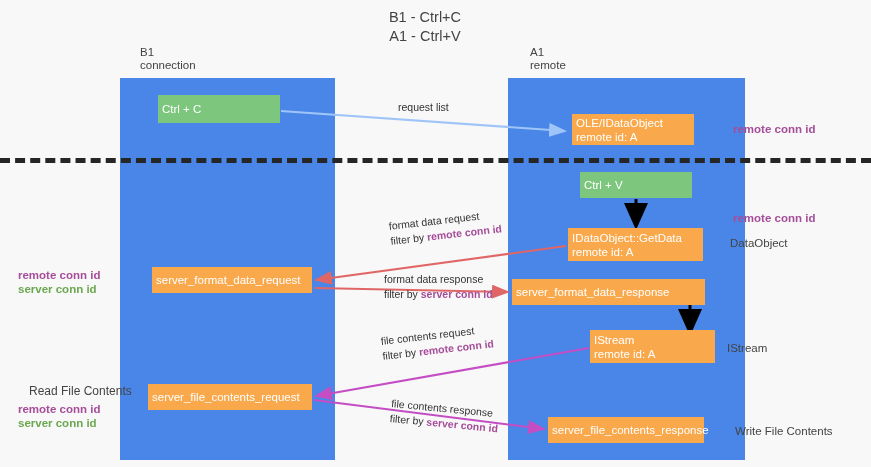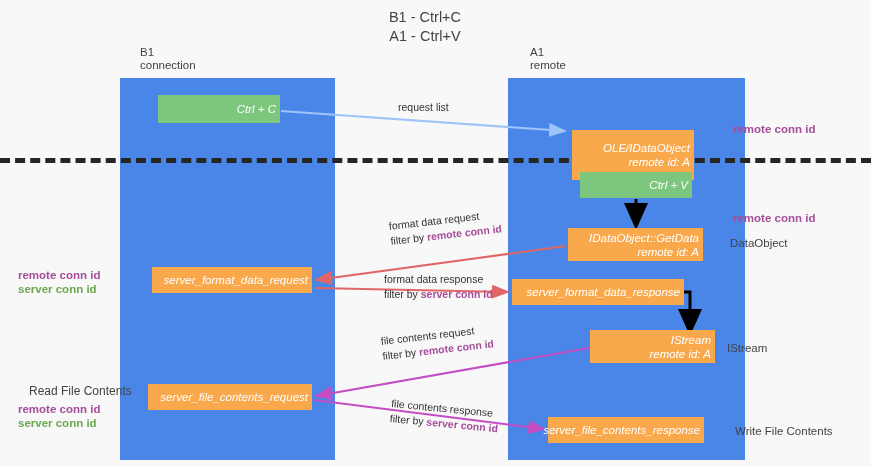--- a/index.html
+++ b/index.html
@@ -42,39 +42,38 @@
     color: #434343;
     line-height: 19px;
   }
   #title span { display: block; }
 
   .node {
     position: absolute;
     box-sizing: border-box;
     display: flex;
     flex-direction: column;
-    align-items: flex-end;
+    align-items: flex-start;
     justify-content: center;
     color: #ffffff;
     font-size: 11.5px;
     line-height: 14px;
     text-align: center;
     padding: 2px 4px;
-    font-style: italic;
   }
   .node.green { background: #7dc67d; }
   .node.orange { background: #f9a94c; }
   .node .l2 { display: block; }
 
   #n-ctrlc   { left: 158px; top: 95px;  width: 122px; height: 28px; }
-  #n-idataobj{ left: 572px; top: 130px; width: 122px; height: 50px; }
+  #n-idataobj{ left: 572px; top: 114px; width: 122px; height: 31px; }
   #n-ctrlv   { left: 580px; top: 172px; width: 112px; height: 26px; }
   #n-getdata { left: 568px; top: 228px; width: 135px; height: 33px; }
   #n-sfdreq  { left: 152px; top: 267px; width: 160px; height: 26px; }
-  #n-sfdresp { left: 512px; top: 279px; width: 172px; height: 26px; }
+  #n-sfdresp { left: 512px; top: 279px; width: 193px; height: 26px; }
   #n-istream { left: 590px; top: 330px; width: 125px; height: 33px; }
   #n-sfcreq  { left: 148px; top: 384px; width: 164px; height: 26px; }
   #n-sfcresp { left: 548px; top: 417px; width: 156px; height: 26px; }
 
   .side-label {
     position: absolute;
     font-size: 11.5px;
     color: #434343;
     line-height: 14px;
   }

